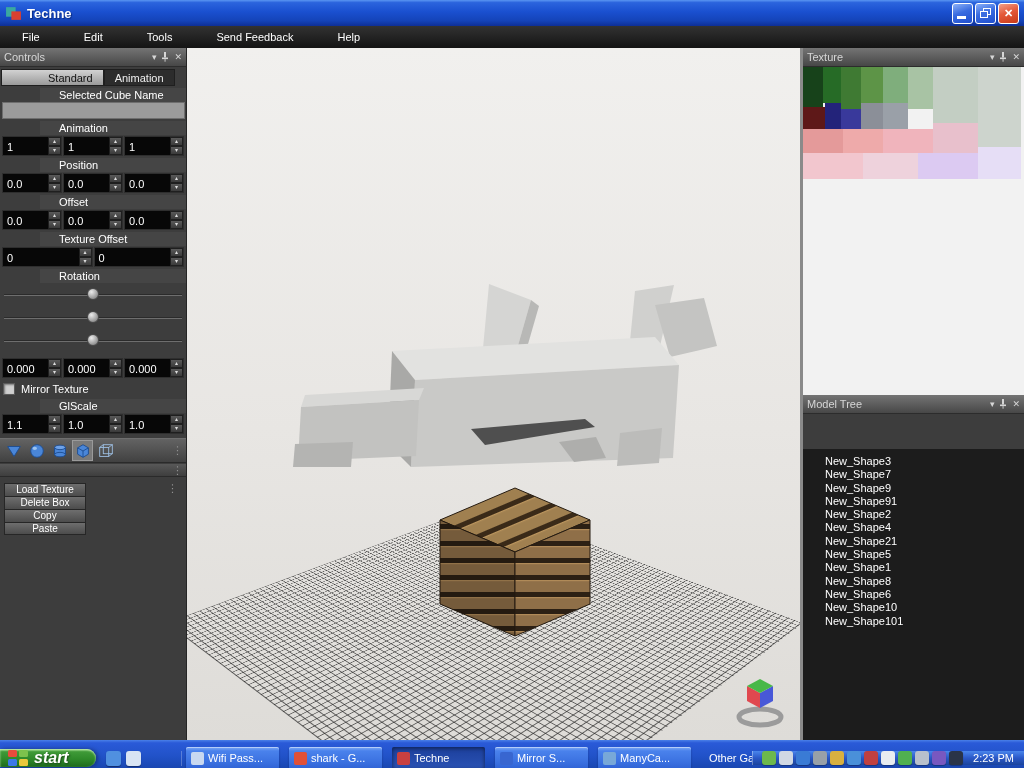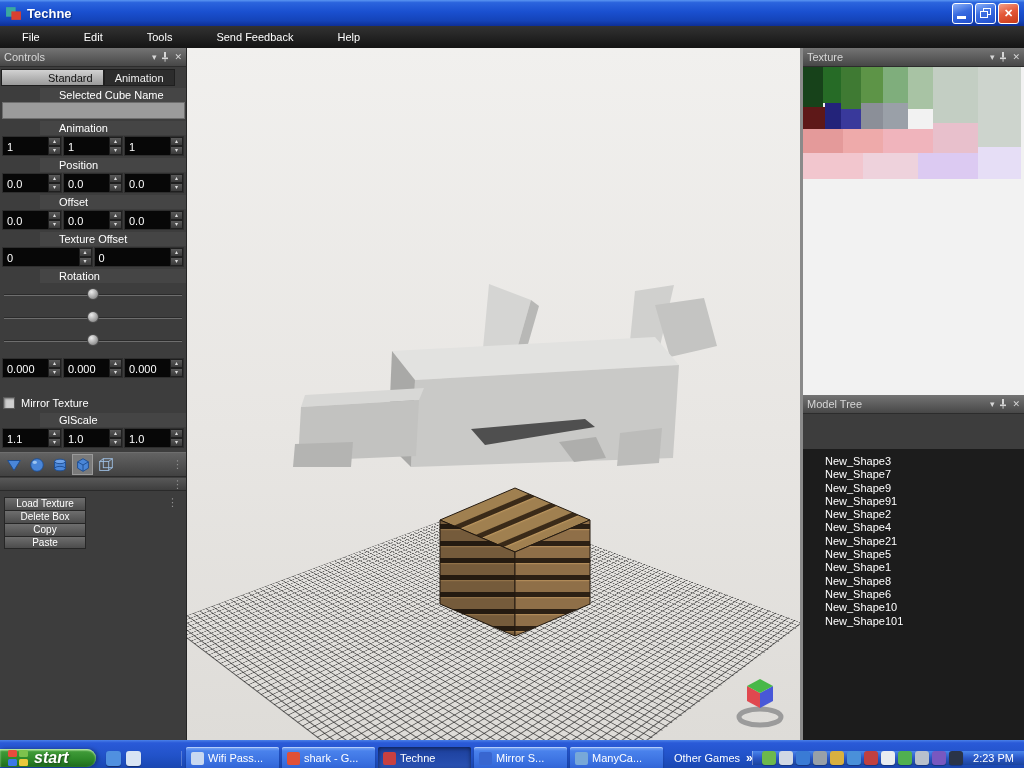--- a/index.html
+++ b/index.html
@@ -35,21 +35,21 @@
   .cube-name-input{display:block;width:183px;margin:0 2px;height:17px;background:#9b9b9b;border:1px solid #6e6e6e;font-family:inherit;}
   .spin-row{display:flex;margin:1px 2px 0 2px;gap:1px;}
   .spinner{flex:1;height:20px;display:flex;background:#070707;border:1px solid #2e2e2e;}
   .spin-value{flex:1;color:#fff;font-size:11px;padding:4px 0 0 4px;overflow:hidden;}
   .spin-btns{width:13px;display:flex;flex-direction:column;}
   .spin-up,.spin-down{flex:1;background:linear-gradient(#5a5a5a,#3a3a3a);border:1px solid #1f1f1f;color:#ddd;font-size:6px;line-height:7px;text-align:center;}
   .slider-row{height:23px;position:relative;margin:0 4px;}
   .slider-track{position:absolute;left:0;right:0;top:11px;height:2px;background:#2b2b2b;border-bottom:1px solid #6e6e6e;}
   .slider-thumb{position:absolute;left:50%;top:5px;width:12px;height:12px;margin-left:-6px;border-radius:50%;
     background:radial-gradient(circle at 35% 30%,#ececec,#949494 70%,#6e6e6e);border:1px solid #4a4a4a;}
-  .checkbox-row{display:flex;align-items:flex-start;gap:6px;padding:19px 3px 2px;}
+  .checkbox-row{display:flex;align-items:flex-start;gap:6px;padding:5px 3px 2px;}
   .checkbox{width:12px;height:12px;background:#cfcfcf;border:1px solid #5a5a5a;box-shadow:inset 1px 1px 2px #7a7a7a;flex:none;}
   .shape-toolbar{height:25px;margin-top:4px;background:linear-gradient(#636363,#414141);border-top:1px solid #6e6e6e;border-bottom:1px solid #2a2a2a;display:flex;align-items:center;padding:0 3px;gap:2px;}
   .tool-btn{width:21px;height:21px;display:flex;align-items:center;justify-content:center;background:transparent;border:1px solid transparent;padding:0;}
   .tool-btn.selected{background:#7a7a7a;border:1px solid #9a9a9a;}
   .grip{margin-left:auto;color:#919191;font-size:11px;line-height:11px;}
   .mini-toolbar{height:13px;margin:1px 0 0 0;background:linear-gradient(#585858,#3e3e3e);border-bottom:1px solid #2a2a2a;display:flex;align-items:center;padding:0 3px;}
   .btn-area{display:flex;margin:6px 0 12px 4px;}
   .btn-stack{display:flex;flex-direction:column;width:82px;}
   .ctrl-btn{height:13px;font-size:10px;color:#fff;background:linear-gradient(#6e6e6e,#4c4c4c);border:1px solid #262626;border-bottom-width:0;font-family:inherit;line-height:10px;}
   .ctrl-btn:last-child{border-bottom-width:1px;}
@@ -76,21 +76,21 @@
   
   .taskbar{position:absolute;left:0;top:740px;width:1024px;height:36px;display:flex;align-items:center;
     background:linear-gradient(180deg,#4a80e8 0%,#2a5ad8 8%,#2152c8 45%,#1844ac 85%,#12389c 100%);}
   .start-button{width:96px;flex:none;display:flex;align-items:center;gap:6px;padding:0 12px 0 8px;
     background:linear-gradient(180deg,#8cd27c 0%,#3f9a38 15%,#2f8a2a 55%,#1e6a1c 100%);
     border-radius:0 11px 11px 0;color:#fff;font-weight:bold;font-style:italic;font-size:16px;
     text-shadow:1px 1px 2px #1a4a18;box-shadow:inset 0 1px 2px #c0eab0,2px 0 4px rgba(0,0,0,.35);}
   .flag{width:20px;height:16px;flex:none;}
   .quick-launch{display:flex;align-items:center;gap:5px;padding:0 10px;border-right:1px solid rgba(255,255,255,.25);min-width:86px;}
   .ql-ic{width:15px;height:15px;border-radius:3px;box-shadow:0 1px 1px rgba(0,0,0,.4);}
-  .tasks{display:flex;align-items:center;gap:3px;padding:0 4px;flex:1;overflow:hidden;}
+  .tasks{display:flex;align-items:center;gap:10px;padding:0 4px;flex:1;overflow:hidden;}
   .task-btn{height:22px;width:93px;flex:none;border-radius:2px;display:flex;align-items:center;gap:4px;padding:0 5px;
     background:linear-gradient(180deg,#7eaaf6 0%,#4a82ec 18%,#3a70e0 70%,#2f62d4 100%);
     box-shadow:inset 0 1px 0 rgba(255,255,255,.45),0 1px 2px rgba(0,0,0,.3);
     color:#fff;font-size:11px;white-space:nowrap;overflow:hidden;}
   .task-btn.active{background:linear-gradient(180deg,#1c3f9c,#2a52b4);box-shadow:inset 0 1px 4px rgba(0,0,0,.55);}
   .task-btn.flat{background:transparent;box-shadow:none;width:auto;padding:0 8px;}
   .task-icon{width:13px;height:13px;border-radius:2px;flex:none;}
   .task-label{overflow:hidden;text-overflow:ellipsis;}
   .task-chevron{font-weight:bold;font-size:12px;margin-left:2px;}
   .tray{display:flex;align-items:center;gap:3px;padding:0 10px 0 9px;flex:none;

